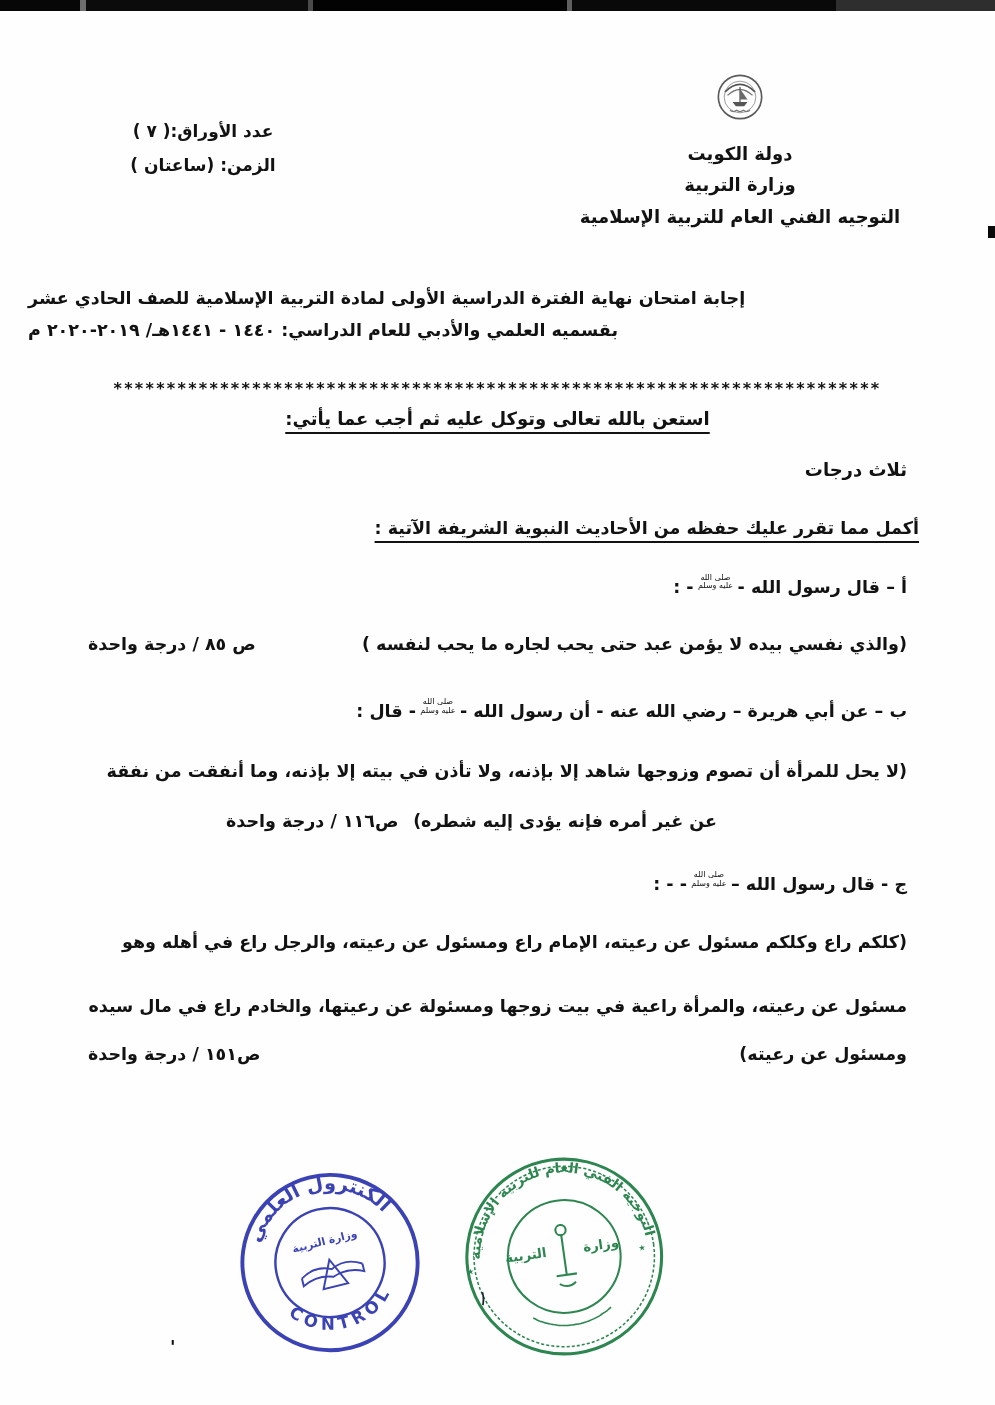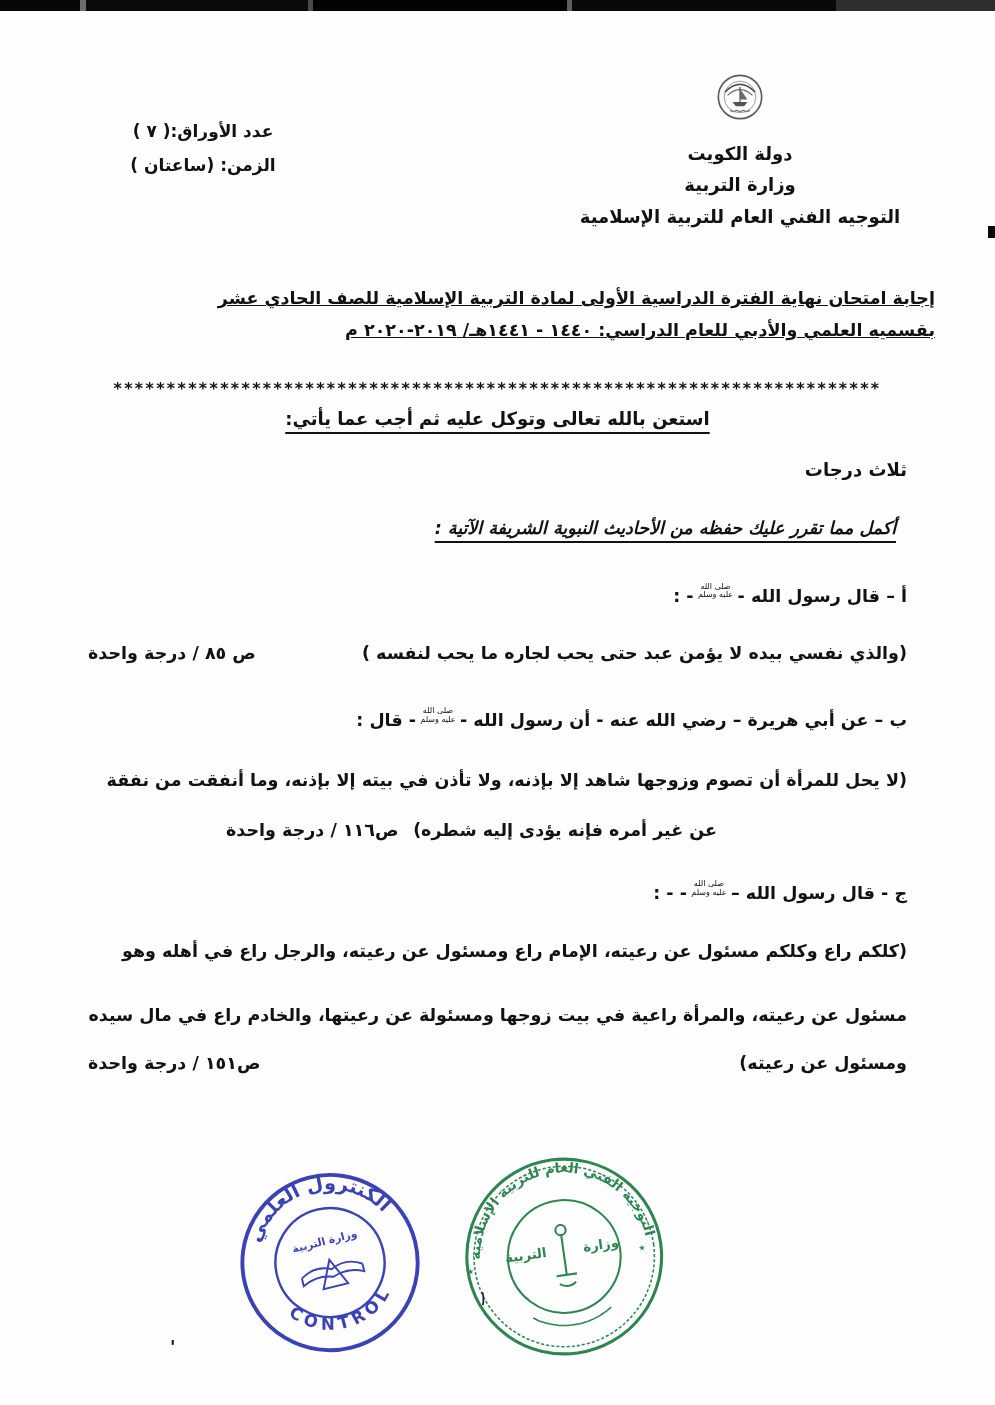--- a/index.html
+++ b/index.html
@@ -17,32 +17,32 @@
       #070707 0 8%, #6d6d6d 8% 8.6%, #0b0b0b 8.6% 31%, #4a4a4a 31% 31.5%,
       #020202 31.5% 57%, #5f5f5f 57% 57.5%, #090909 57.5% 84%, #2e2e2e 84% 100%);
   }
   .edge-speck { position:absolute; right:0; top:226px; width:7px; height:12px; background:#0a0a0a; }
 
   .header { display:flex; justify-content:space-between; align-items:flex-start; padding:0 55px 0 78px; margin-top:72px; }
   .ministry-block { width:400px; text-align:center; font-size:18px; line-height:1.75; }
   .emblem-wrap { margin-bottom:6px; }
   .counts-block { width:250px; text-align:center; font-size:17px; line-height:2.0; margin-top:42px; }
 
-  .title-block { margin-top:50px; text-align:right; font-size:17.5px; line-height:1.85; padding:0 60px;text-decoration:underline; }
+  .title-block { margin-top:50px; text-align:left; font-size:17.5px; line-height:1.85; padding:0 28px; }
 
   .sep-line { margin-top:32px; text-align:center; font-size:16px; letter-spacing:2.3px; white-space:nowrap; overflow:hidden; font-weight:700; }
 
   .invocation { margin-top:10px; text-align:center; font-size:18px; }
   .ul { text-decoration:underline; text-underline-offset:7px; text-decoration-thickness:2px; }
 
   .row { display:flex; justify-content:space-between; align-items:baseline; padding:0 88px; }
   .q1-row { margin-top:30px; font-size:18px; }
-  .instruction { margin-top:38px; padding-right:99px; font-size:17.5px;font-style:italic; }
+  .instruction { margin-top:38px; padding-right:76px; font-size:17.5px; }
 
-  .item-intro { margin-top:45px; padding-right:88px; font-size:17.5px; }
+  .item-intro { margin-top:36px; padding-right:88px; font-size:17.5px; }
   .hadith-row-a { margin-top:38px; font-size:17.5px; }
   .item-intro-b { margin-top:44px; }
   .hadith-line { margin-top:40px; padding:0 88px; font-size:17.5px; }
   .hadith-row-b2 { margin-top:30px; font-size:17.5px; }
   .hadith-row-b2 .indent-right { margin-right:190px; }
   .hadith-row-b2 .indent-left { margin-left:138px; }
   .item-intro-c { margin-top:40px; }
   .hadith-line-c1 { margin-top:38px; }
   .hadith-line-c2 { margin-top:44px; }
   .hadith-row-c3 { margin-top:28px; font-size:17.5px; }

